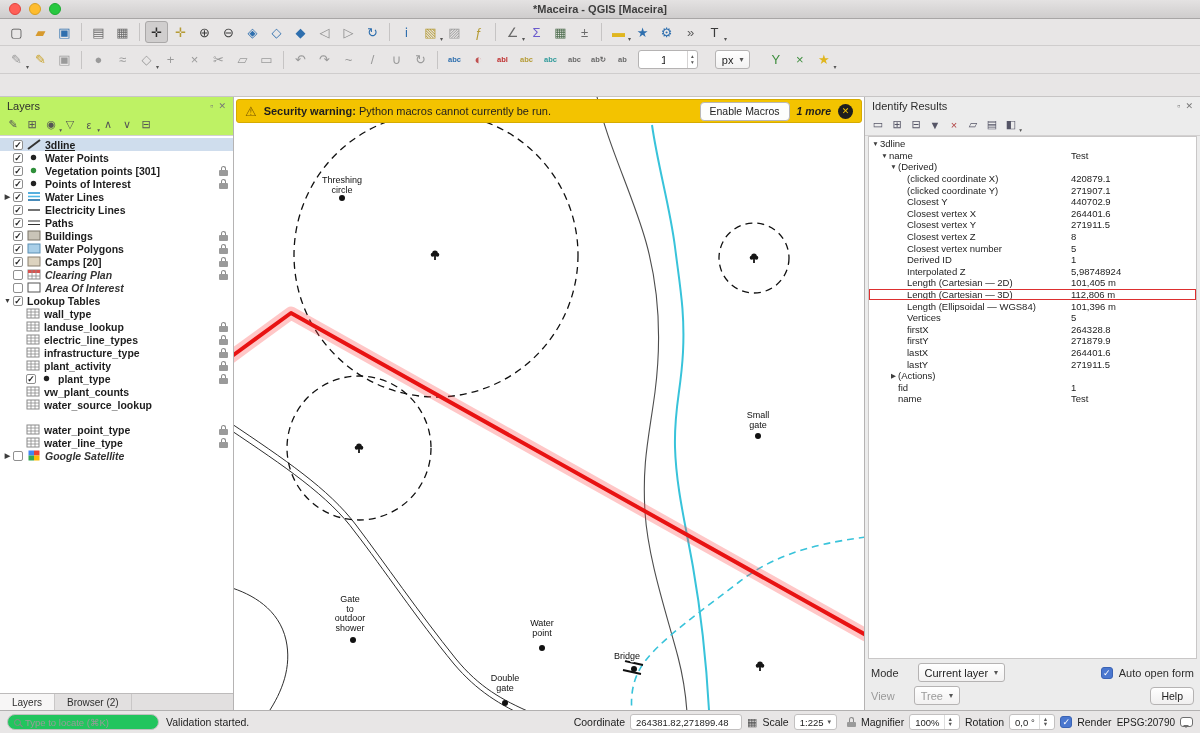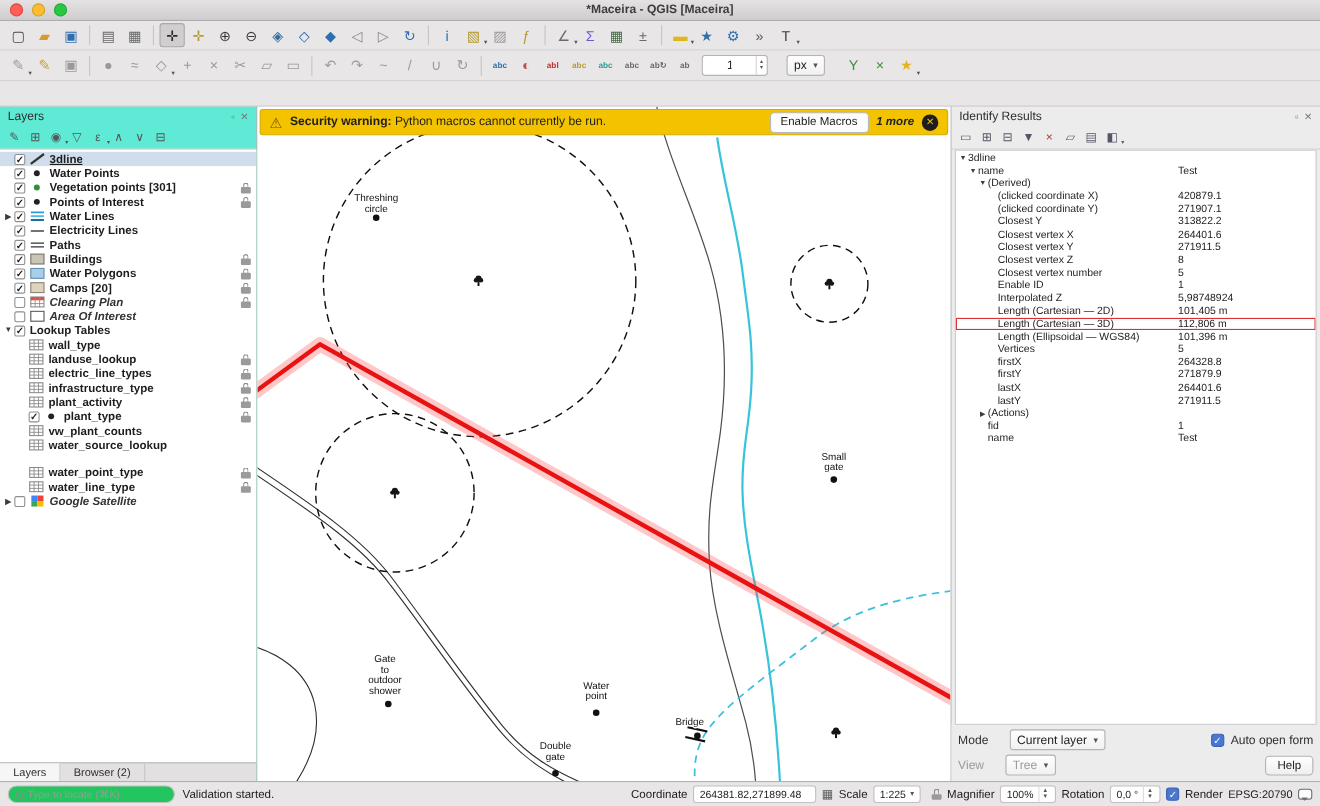--- a/index.html
+++ b/index.html
@@ -29,21 +29,21 @@
   .spinbox{display:flex;align-items:center;background:#fff;border:1px solid #b5b3b3;border-radius:3px;height:19px;margin:0 3px;}
   .spin-in{width:48px;border:none;outline:none;font-size:11px;padding:0 22px;font-family:"Liberation Sans",sans-serif;color:#222;}
   .spin-btns{display:flex;flex-direction:column;font-size:5.5px;color:#555;line-height:5.5px;padding:0 3px;border-left:1px solid #d5d3d3;height:100%;justify-content:center;}
   .combo{display:flex;align-items:center;gap:6px;background:linear-gradient(#ffffff,#f2f1f1);border:1px solid #b5b3b3;border-radius:3px;height:19px;padding:0 6px;font-size:11px;color:#222;margin:0 13px;}
   .combo .combo-arrow{font-size:8px;color:#555;}
 
   
   .main{flex:1;display:flex;min-height:0;}
 
   
-  .left-panel{width:234px;flex:none;background:#5eead4;border-right:1px solid #b5b3b3;display:flex;flex-direction:column;min-height:0;}
+  .left-panel{width:234px;flex:none;background:#bef264;border-right:1px solid #b5b3b3;display:flex;flex-direction:column;min-height:0;}
   .panel-header{height:17px;flex:none;display:flex;align-items:center;padding:0 7px;font-size:11px;color:#2e2e2e;}
   .panel-header .ph-title{flex:1;}
   .panel-btns{display:flex;gap:5px;color:#777;font-size:9px;}
   .mini-toolbar{height:22px;flex:none;display:flex;align-items:center;gap:1px;padding:0 4px;border-bottom:1px solid #d3d1d1;}
   .ltbtn{min-width:18px;height:18px;display:flex;align-items:center;justify-content:center;font-size:11px;border-radius:2px;position:relative;}
   .ltbtn .dd{position:absolute;right:-2px;bottom:1px;font-size:5.5px;color:#555;}
   .layer-tree{flex:1;background:#ffffff;overflow:hidden;padding-top:2px;}
   .lrow{height:13px;display:flex;align-items:center;font-size:10.5px;font-weight:700;color:#1d1d1d;padding-right:5px;white-space:nowrap;}
   .lrow.selected{background:#cfdded;}
   .lrow .exp{width:11px;flex:none;text-align:center;font-size:7px;color:#3c3c3c;}
@@ -849,21 +849,21 @@
                 <span class="iexp"></span>
                 <span>(clicked coordinate Y)</span>
               </div>
               <div class="v">271907.1</div>
             </div>
             <div class="idrow">
               <div class="f" style="padding-left: 29px;">
                 <span class="iexp"></span>
                 <span>Closest Y</span>
               </div>
-              <div class="v">313822.2</div>
+              <div class="v">440702.9</div>
             </div>
             <div class="idrow">
               <div class="f" style="padding-left: 29px;">
                 <span class="iexp"></span>
                 <span>Closest vertex X</span>
               </div>
               <div class="v">264401.6</div>
             </div>
             <div class="idrow">
               <div class="f" style="padding-left: 29px;">
@@ -882,21 +882,21 @@
             <div class="idrow">
               <div class="f" style="padding-left: 29px;">
                 <span class="iexp"></span>
                 <span>Closest vertex number</span>
               </div>
               <div class="v">5</div>
             </div>
             <div class="idrow">
               <div class="f" style="padding-left: 29px;">
                 <span class="iexp"></span>
-                <span>Enable ID</span>
+                <span>Derived ID</span>
               </div>
               <div class="v">1</div>
             </div>
             <div class="idrow">
               <div class="f" style="padding-left: 29px;">
                 <span class="iexp"></span>
                 <span>Interpolated Z</span>
               </div>
               <div class="v">5,98748924</div>
             </div>

